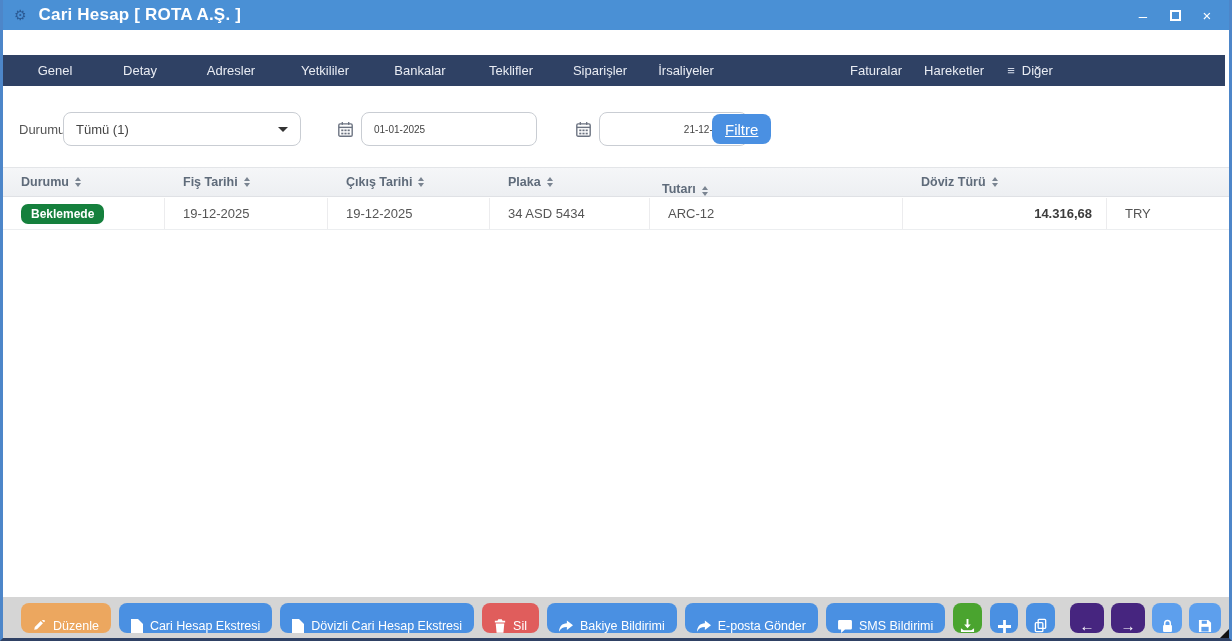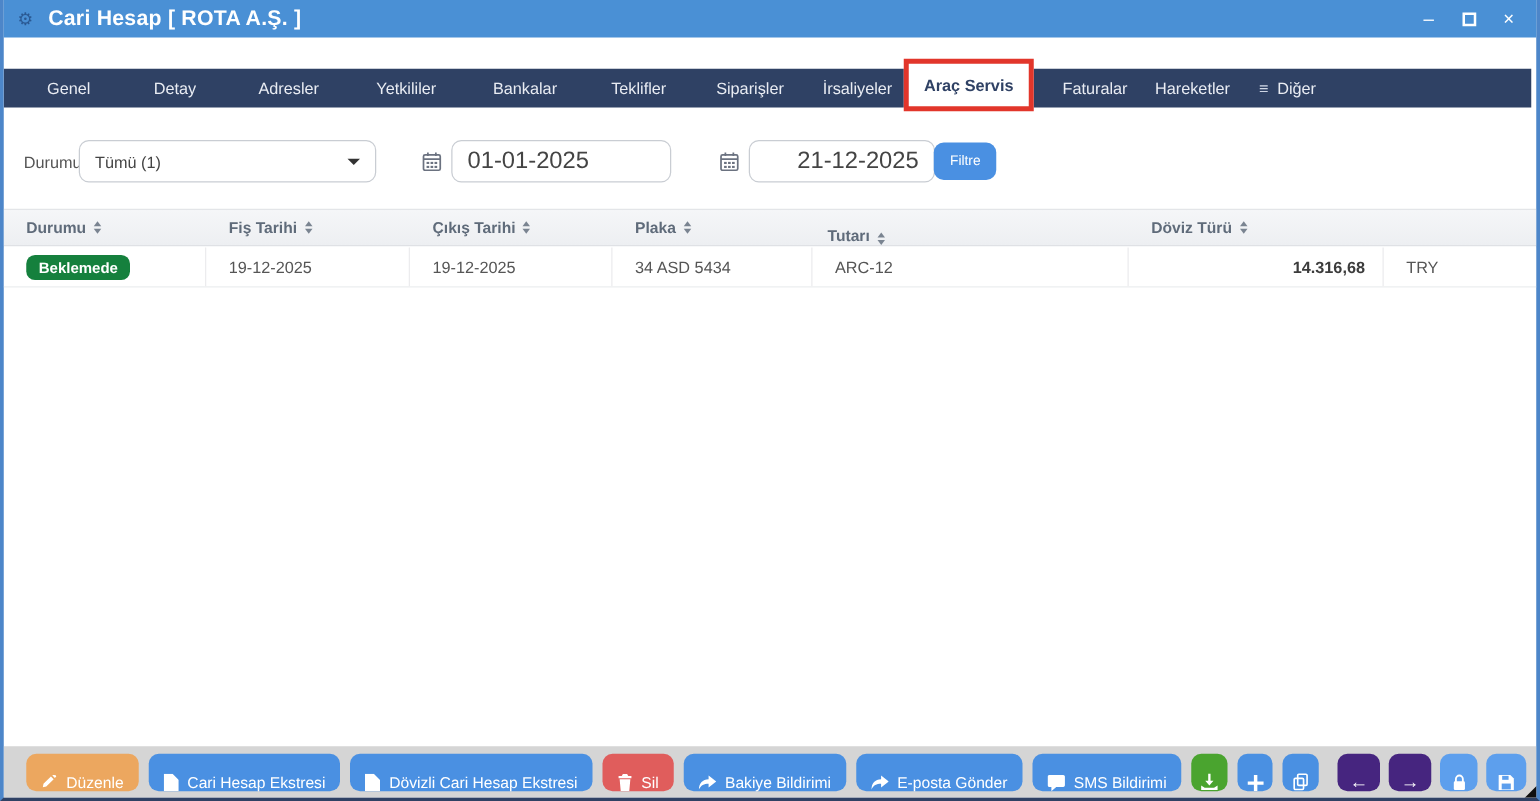--- a/index.html
+++ b/index.html
@@ -47,27 +47,27 @@
     display:flex; align-items:center; font-size:13px; color:#444;
     padding:0 12px; cursor:pointer;
   }
   .status-select .caret { margin-left:auto; width:0; height:0;
     border-left:5px solid transparent; border-right:5px solid transparent;
     border-top:5px solid #333; }
   .cal-btn { position:absolute; top:118px; width:24px; height:22px; display:flex;
              align-items:center; justify-content:center; cursor:pointer; }
   .date-input {
     position:absolute; top:112px; height:34px; border:1px solid #c9cdd3; border-radius:8px;
-    font-size:19px; color:#444; padding:0 12px; outline:none; background:#fff;
+    font-size:10px; color:#444; padding:0 12px; outline:none; background:#fff;
     font-family:"Liberation Sans","DejaVu Sans",sans-serif;
   }
   .btn-filtre {
-    position:absolute; left:744px; top:114px; height:30px; padding:0 13px;
+    position:absolute; left:709px; top:114px; height:30px; padding:0 13px;
     background:#4a90e2; color:#fff; border:none; border-radius:8px;
-    font-size:11px; cursor:pointer; font-family:inherit;
+    font-size:15px; cursor:pointer; font-family:inherit;text-decoration:underline;
   }
 
   
   .grid-cols { display:grid; grid-template-columns:162px 163px 162px 160px 253px 204px auto; }
   .thead {
     position:absolute; left:0; right:0; top:167px; height:30px;
     background:linear-gradient(#f5f6f8,#edeff2); border-top:1px solid #e3e5e8;
     border-bottom:1px solid #dfe1e5;
   }
   .th { display:flex; align-items:center; gap:6px; padding-left:18px;
@@ -158,23 +158,20 @@
       </div>
     <div class="tab" style="left:951px">
         <span>Hareketler</span>
       </div>
     <div class="tab" style="left:1027px">
       <span class="menu-icon">≡</span>
       <span>Diğer</span>
     </div>
   </div>
 
-  <div class="active-tab-box">
-    <span>Araç Servis</span>
-  </div>
 
   <span class="filter-label">Durumu:</span>
   <div class="status-select">
     <span>Tümü (1)</span>
     <span class="caret"></span>
   </div>
 
   <div class="cal-btn" style="left:330px">
     <svg width="17" height="17" viewBox="0 0 16 16">
         <g fill="none" stroke="#6b7280" stroke-width="1.3">

